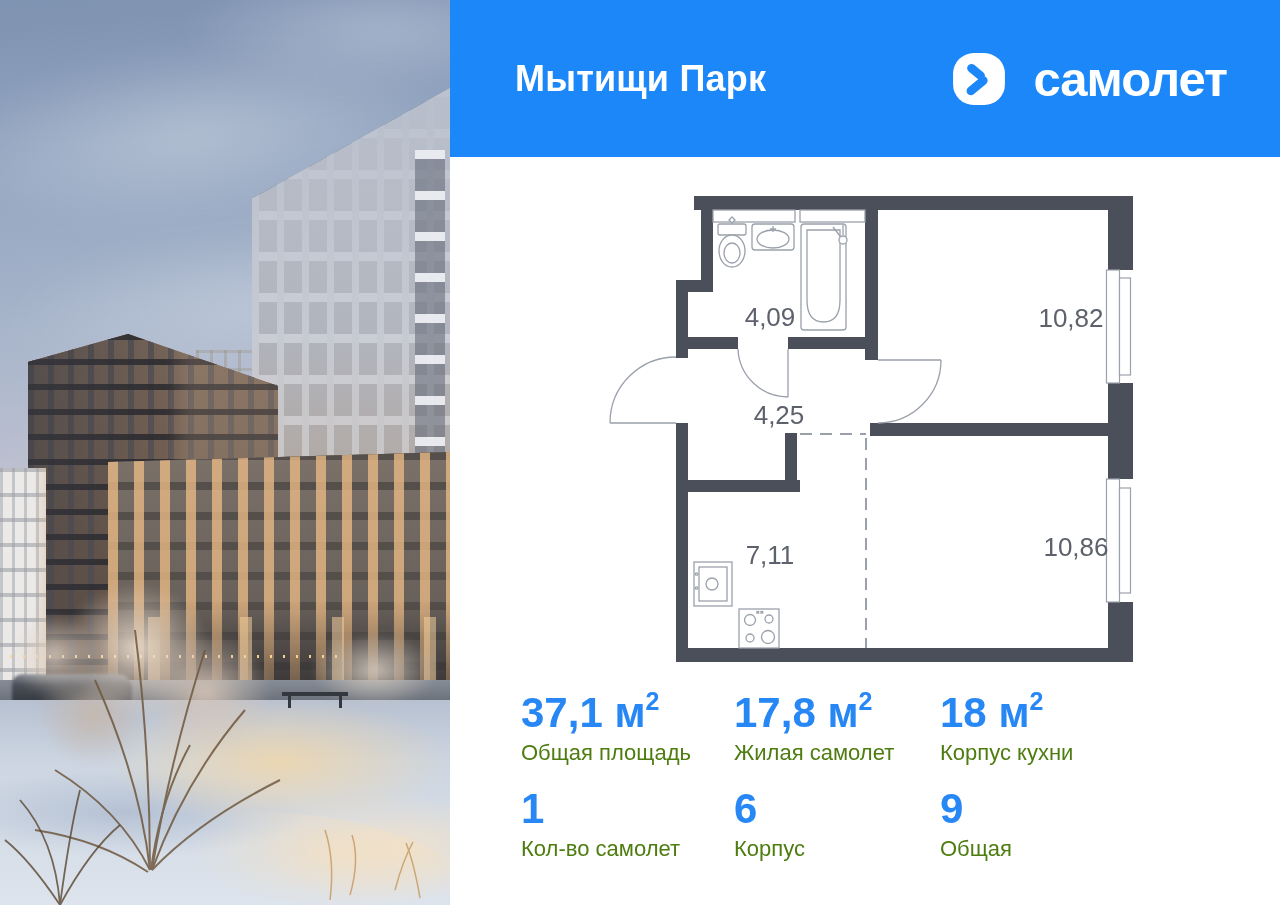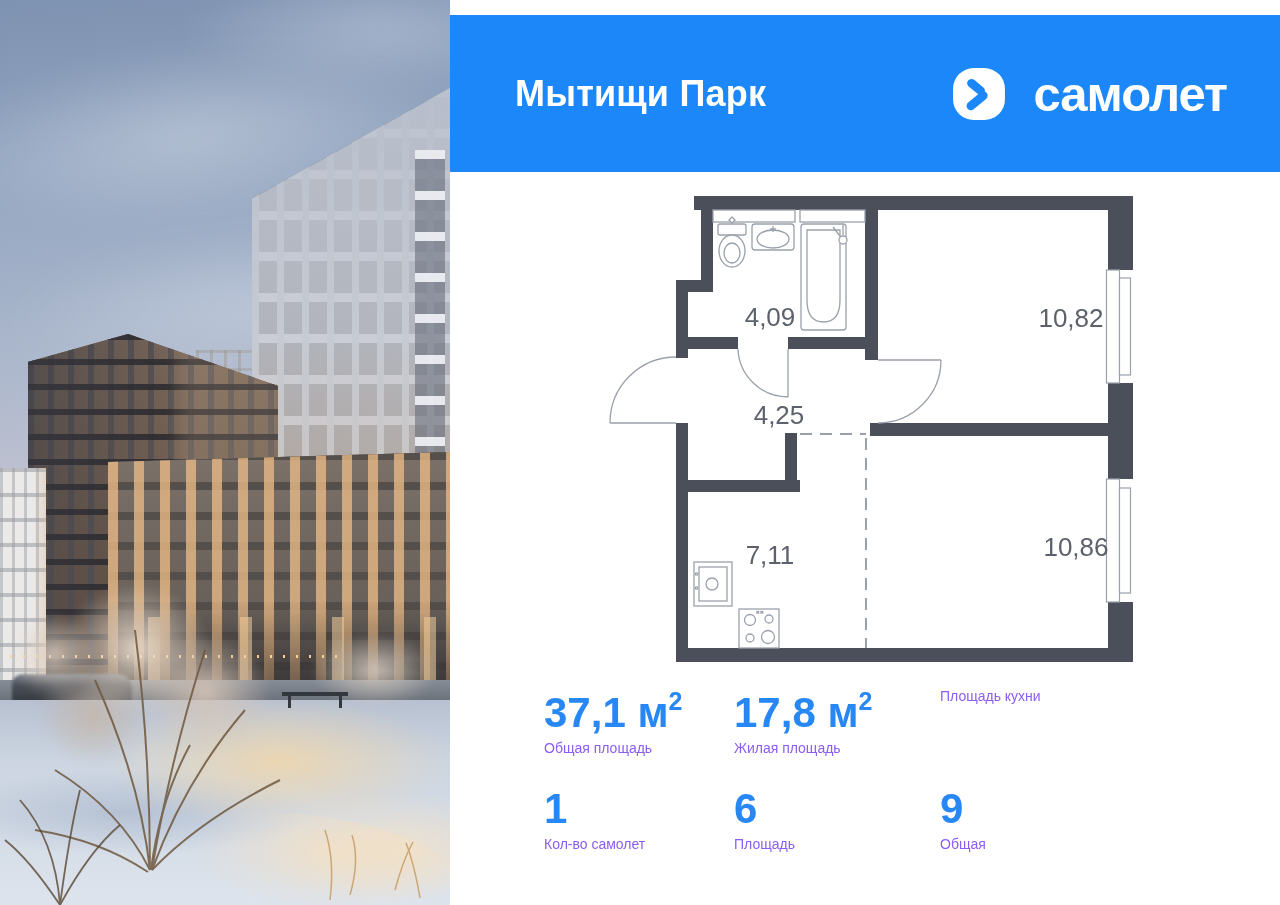--- a/index.html
+++ b/index.html
@@ -91,40 +91,40 @@
                radial-gradient(30% 30% at 24% 68%,rgba(196,182,170,.88),rgba(196,182,170,0) 72%);}
   .b2{left:290px;top:628px;width:170px;height:84px;
     background:radial-gradient(50% 60% at 50% 50%,rgba(212,202,191,.92),rgba(212,202,191,0) 75%);}
   .b3{left:0px;top:600px;width:120px;height:110px;
     background:radial-gradient(50% 50% at 45% 50%,rgba(224,210,196,.85),rgba(224,210,196,0) 75%);}
 
   svg.branches{left:0;top:480px;width:450px;height:425px;}
   svg.branches2{left:0;top:780px;width:450px;height:125px;}
 
   
-  .header{left:450px;top:15px;width:830px;height:157px;background:#1b87f8;
+  .header{left:450px;top:0;width:830px;height:157px;background:#1b87f8;
     display:flex;align-items:center;justify-content:space-between;
     padding:0 53px 0 65px;box-sizing:border-box;}
   .title{color:#ffffff;font-size:36px;font-weight:700;letter-spacing:.2px;}
   .brand{display:flex;align-items:center;gap:28px;}
   .brand-icon{width:54px;height:54px;display:block;}
   .brand-text{color:#ffffff;font-size:49px;font-weight:700;letter-spacing:-1px;}
 
   
   svg.plan{left:600px;top:188px;width:560px;height:490px;}
   .plan text{font-family:"Liberation Sans",sans-serif;font-size:26px;fill:#5d616b;}
 
   
   .stat{position:absolute;width:205px;}
   .stat .num{color:#2787f5;font-size:42px;font-weight:700;line-height:42px;white-space:nowrap;}
   .stat .num sup{font-size:25px;font-weight:700;position:relative;top:-2px;}
-  .stat .lbl{color:#8b5cf6;font-size:14px;margin-top:6px;}
+  .stat .lbl{color:#4d7c0f;font-size:22px;margin-top:6px;}
   .r1{top:682px;}
   .r2{top:788px;}
-  .col1{left:521px;margin-left:23px;} .col2{left:734px;} .col3{left:940px;}
+  .col1{left:521px;} .col2{left:734px;} .col3{left:940px;}
 </style>
 </head>
 <body>
 
 <div class="abs photo">
   <div class="abs sky"></div>
   <div class="abs cloud c1"></div>
   <div class="abs cloud c2"></div>
   <div class="abs cloud c3"></div>
   <div class="abs cream"></div>
@@ -269,30 +269,31 @@
     <text x="476" y="359" dominant-baseline="central">10,86</text>
   </g>
 </svg>
 
 <div class="stat r1 col1">
   <div class="num"><span>37,1</span><span> м</span><sup>2</sup></div>
   <div class="lbl">Общая площадь</div>
 </div>
 <div class="stat r1 col2">
   <div class="num"><span>17,8</span><span> м</span><sup>2</sup></div>
-  <div class="lbl">Жилая площадь</div>
+  <div class="lbl">Жилая самолет</div>
 </div>
 <div class="stat r1 col3">
-  <div class="lbl">Площадь кухни</div>
+  <div class="num"><span>18</span><span> м</span><sup>2</sup></div>
+  <div class="lbl">Корпус кухни</div>
 </div>
 
 <div class="stat r2 col1">
   <div class="num">1</div>
   <div class="lbl">Кол-во самолет</div>
 </div>
 <div class="stat r2 col2">
   <div class="num">6</div>
-  <div class="lbl">Площадь</div>
+  <div class="lbl">Корпус</div>
 </div>
 <div class="stat r2 col3">
   <div class="num">9</div>
   <div class="lbl">Общая</div>
 </div>
 
 </body></html>

